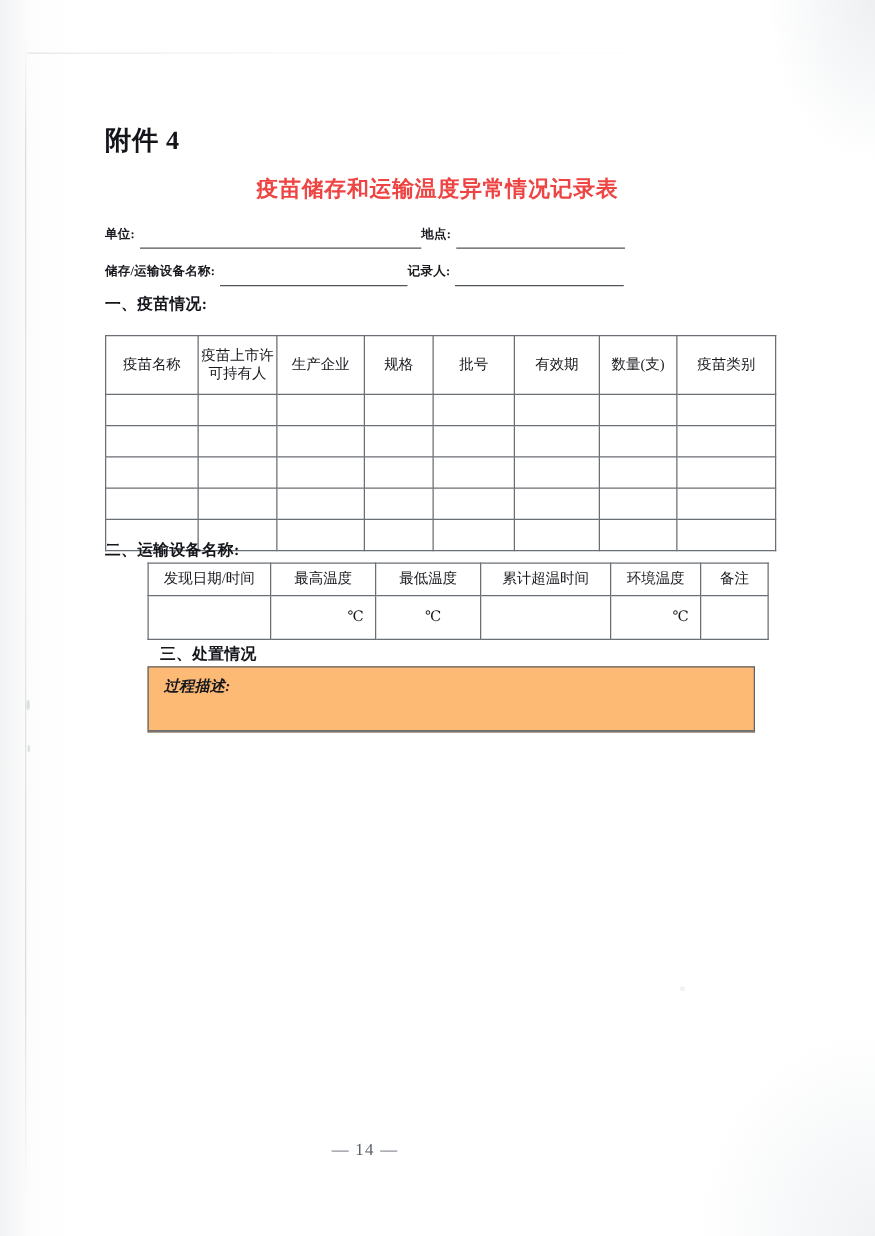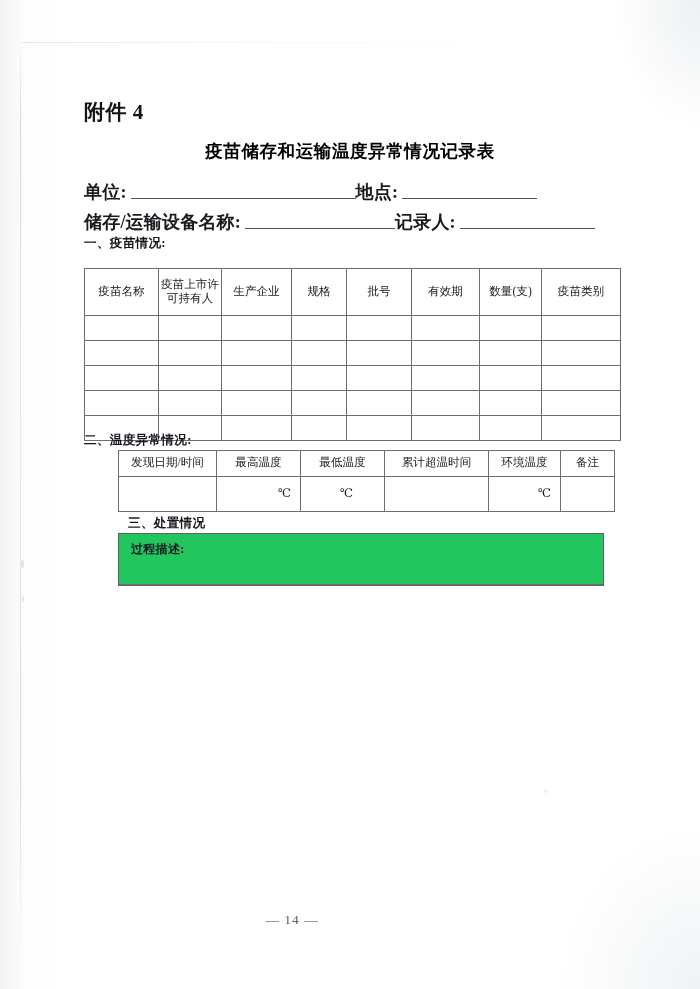--- a/index.html
+++ b/index.html
@@ -86,32 +86,32 @@
 
   
   .doc-title {
     position: absolute;
     left: 0; top: 139px;
     width: 700px;
     text-align: center;
     font-size: 17.5px;
     font-weight: 700;
     letter-spacing: .6px;
-    color: #000000;
+    color: #ef4444;
   }
 
   
   .field-row {
     position: absolute;
     left: 84px;
     width: 536px;
     height: 20px;
     display: flex;
     align-items: baseline;
-    font-size: 18px;
+    font-size: 10px;
     font-weight: 700;
     color: #1a1b20;
   }
   .field-row.row-1 { top: 180px; }
   .field-row.row-2 { top: 210px; }
 
   .field-label {
     white-space: nowrap;
     letter-spacing: .2px;
   }
@@ -192,21 +192,22 @@
   }
   #temperature-table td.blank-cell { height: 34px; }
 
   
   .disposal-group {
     position: absolute;
     left: 118px;
     top: 533px;
     width: 484px;
     border: 1.3px solid #5d6268;
-    background: #22c55e;
+    background: #fdba74;
+    font-style: italic;
   }
   .disposal-box {
     height: 51px;
     border-bottom: 1px solid #6a6f76;
     box-sizing: border-box;
     padding: 7px 0 0 12px;
     font-size: 12.1px;
     font-weight: 700;
     color: #17181d;
     letter-spacing: .2px;
@@ -337,21 +338,21 @@
         <td class="empty-cell"></td>
         <td class="empty-cell"></td>
         <td class="empty-cell"></td>
         <td class="empty-cell"></td>
         <td class="empty-cell"></td>
         <td class="empty-cell"></td>
       </tr>
     </tbody>
   </table>
 
-  <div class="section-heading heading-2">二、温度异常情况:</div>
+  <div class="section-heading heading-2">二、运输设备名称:</div>
 
   <table class="form-table" id="temperature-table">
     <colgroup>
       <col style="width:98px">
         <col style="width:84px">
         <col style="width:84px">
       <col style="width:104px">
         <col style="width:72px">
         <col style="width:54px">
     </colgroup>

